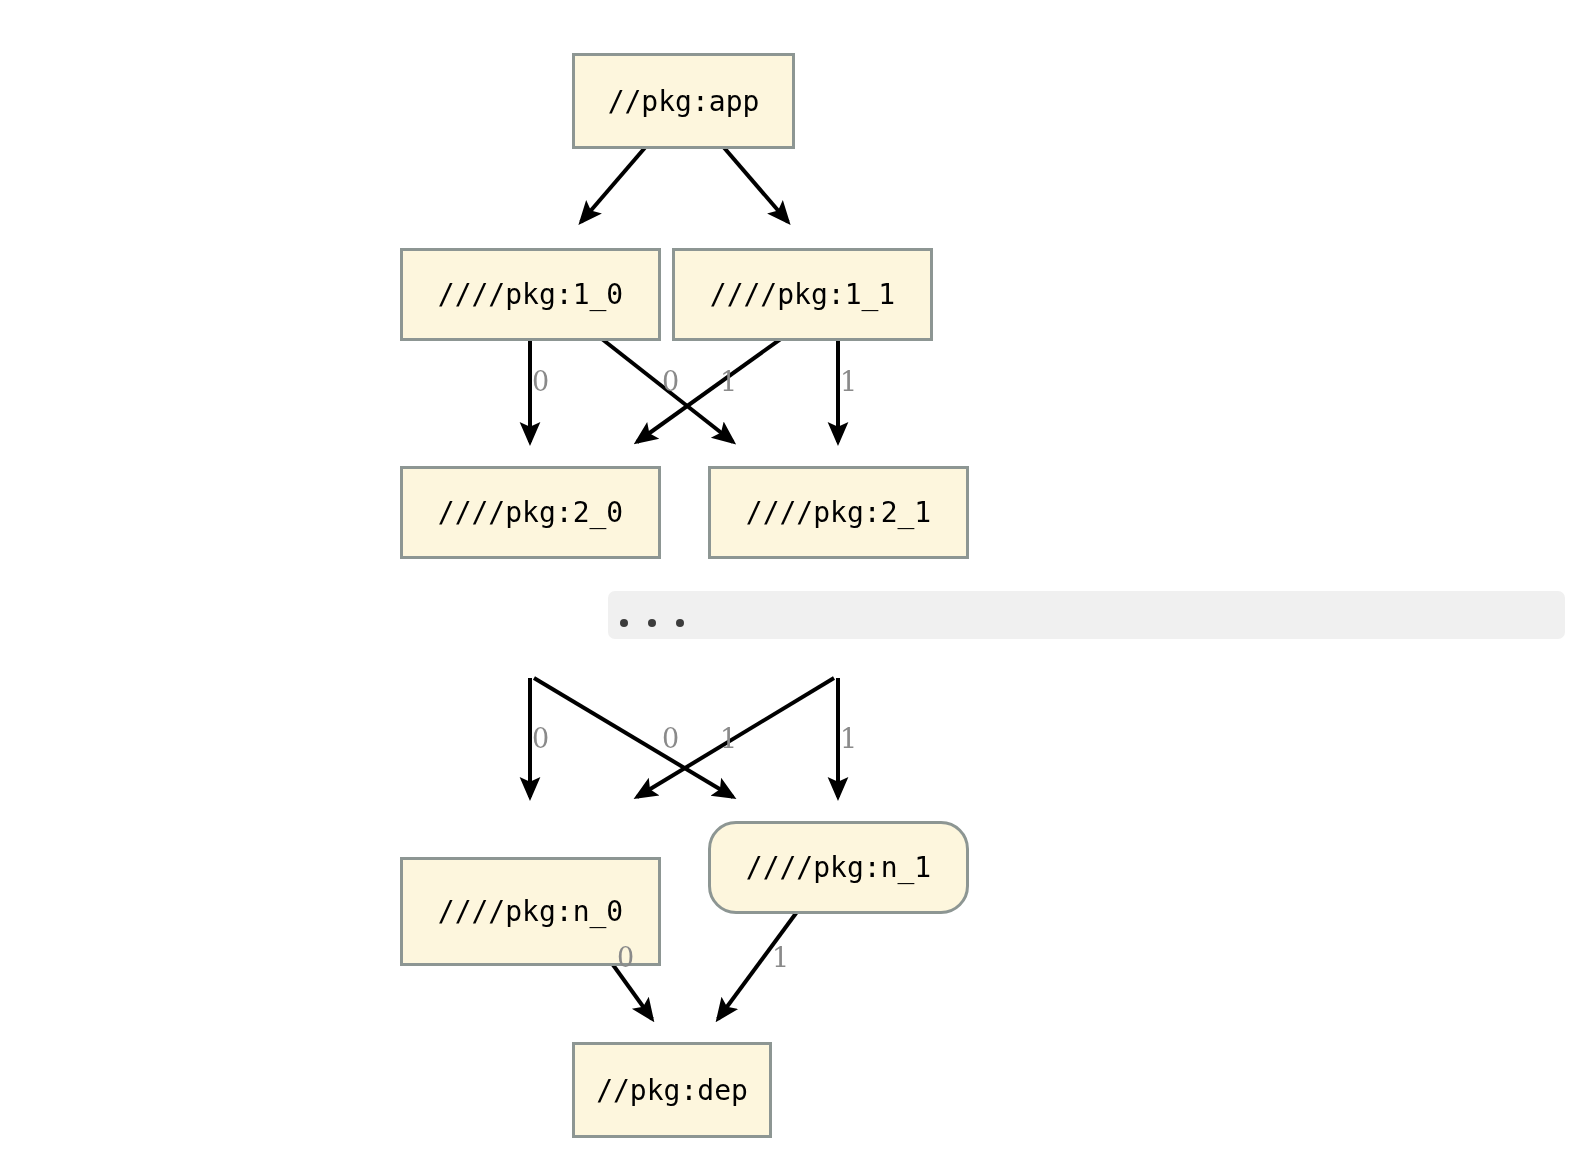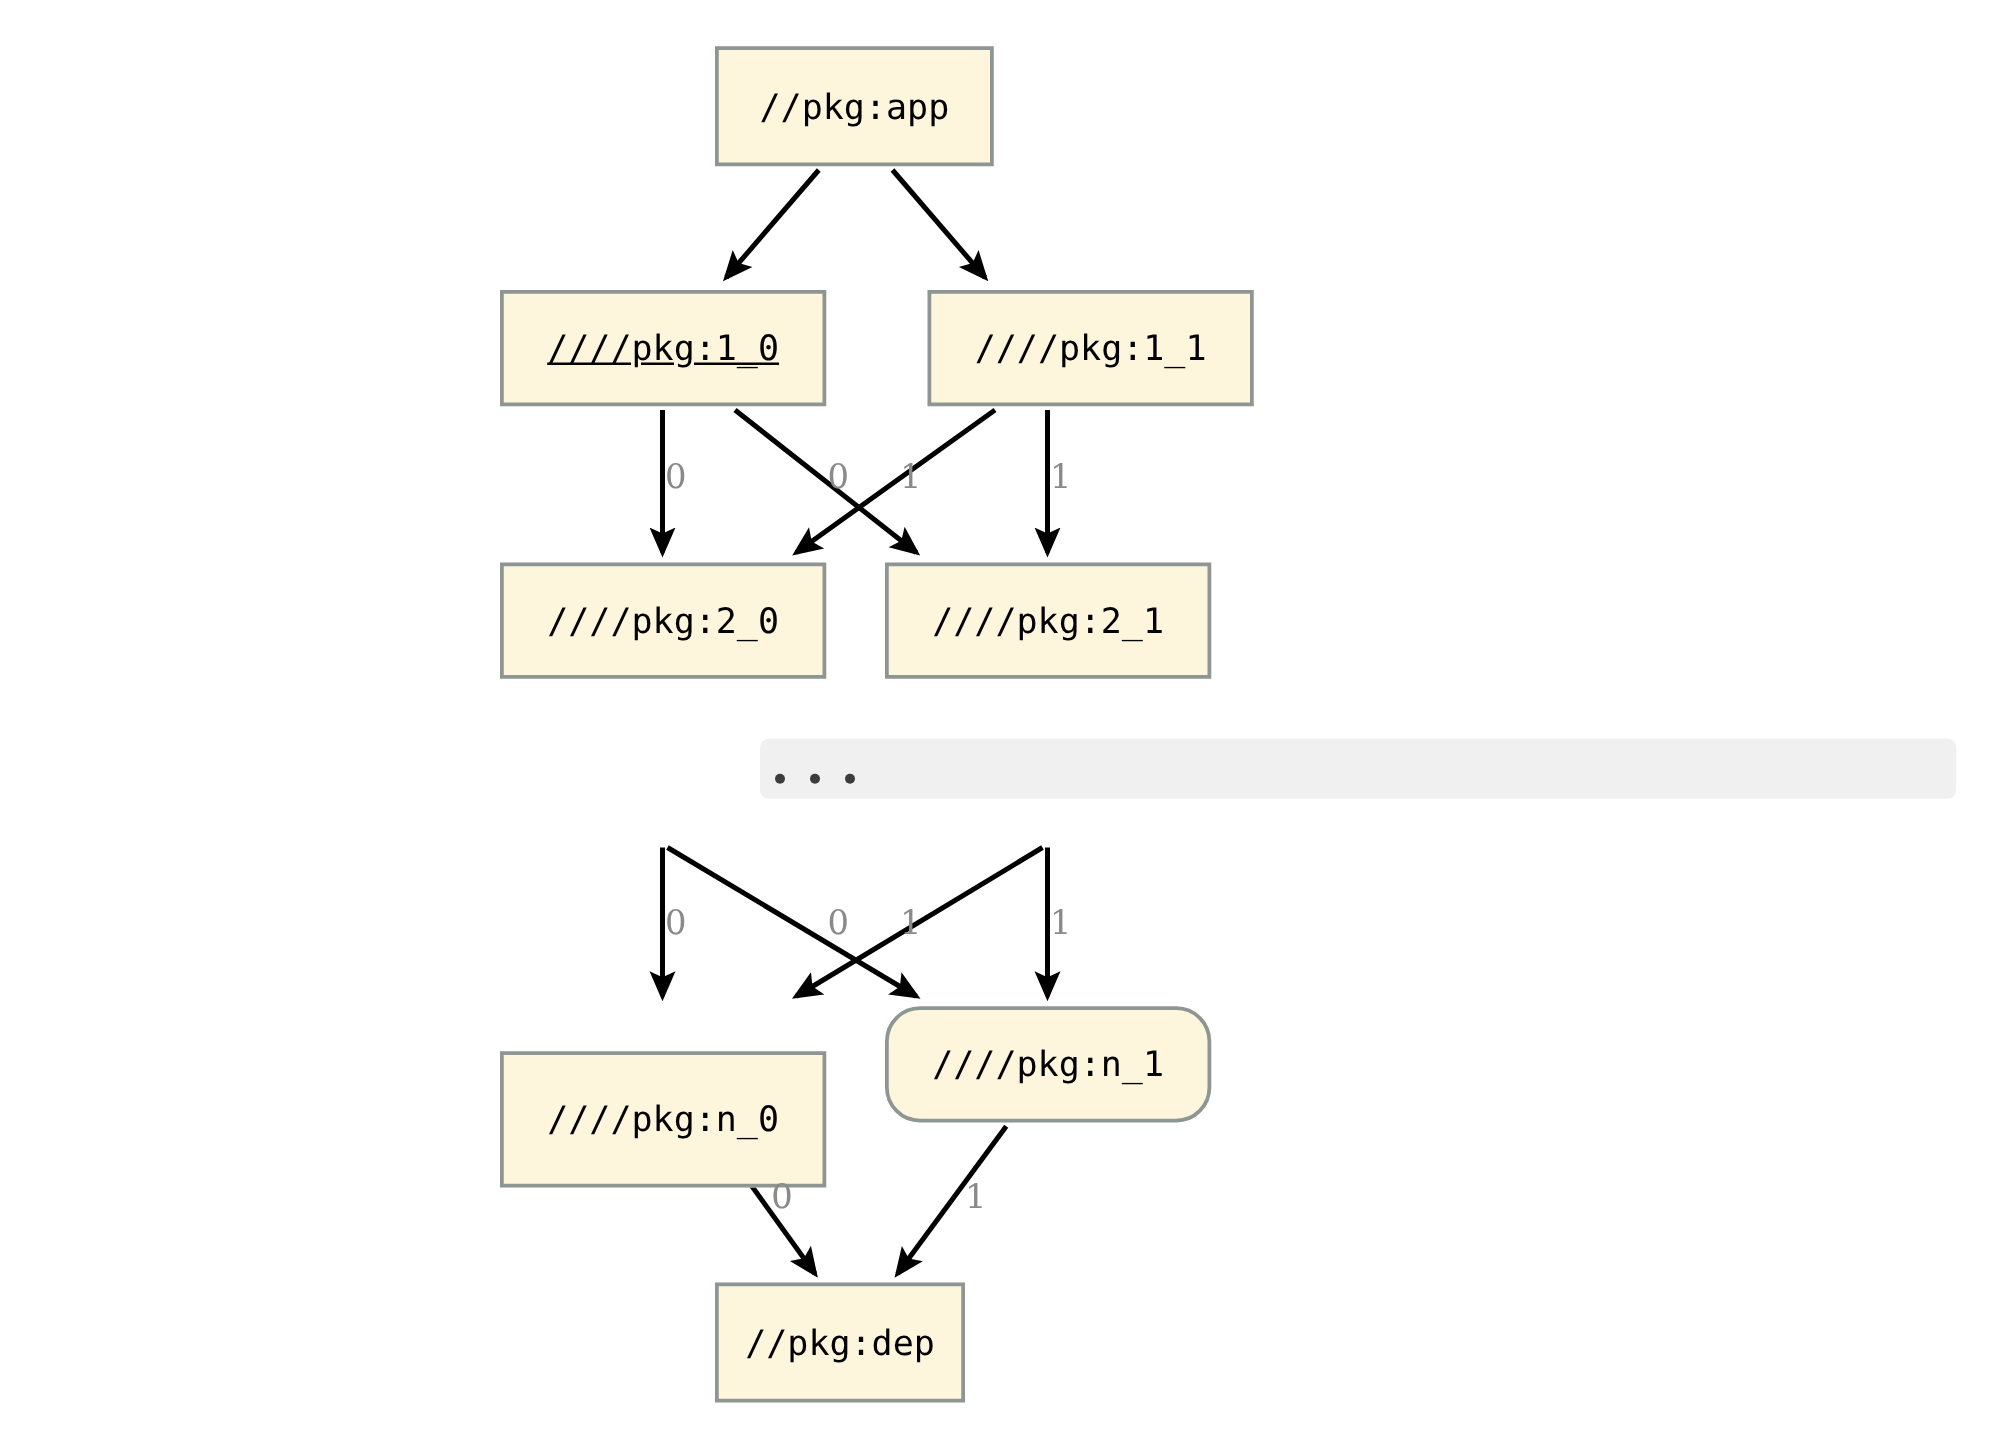--- a/index.html
+++ b/index.html
@@ -27,20 +27,21 @@
     border: 3px solid #8d9693;
     display: flex;
     align-items: center;
     justify-content: center;
     color: #000000;
     font-family: "DejaVu Sans Mono", monospace;
     font-size: 28px;
     letter-spacing: 0px;
     white-space: nowrap;
     user-select: none;
+    margin-top: 16px;
   }
   .edge-label {
     position: absolute;
     color: #8a8a8a;
     font-family: "DejaVu Serif", serif;
     font-size: 27px;
     line-height: 1;
     user-select: none;
   }
   .ellipsis-bar {
@@ -91,23 +92,23 @@
   <line x1="534" y1="678" x2="733" y2="797" stroke="#000000" stroke-width="4" marker-end="url(#arrowhead)"></line>
   <line x1="834" y1="678" x2="637" y2="797" stroke="#000000" stroke-width="4" marker-end="url(#arrowhead)"></line>
   <line x1="838" y1="678" x2="838" y2="797" stroke="#000000" stroke-width="4" marker-end="url(#arrowhead)"></line>
 
   <line x1="567" y1="901" x2="652" y2="1019" stroke="#000000" stroke-width="4" marker-end="url(#arrowhead)"></line>
   <line x1="805" y1="901" x2="718" y2="1019" stroke="#000000" stroke-width="4" marker-end="url(#arrowhead)"></line>
 </svg>
 
 <div class="node-box" style="left:572px; top:37px; width:223px; height:96px;">//pkg:app</div>
 
-<div class="node-box" style="left:400px; top:232px; width:261px; height:93px;text-decoration:underline;">////pkg:1_0</div>
+<div class="node-box" style="left:400px; top:232px; width:261px; height:93px;">////pkg:1_0</div>
 
-<div class="node-box" style="left:742px; top:232px; width:261px; height:93px;">////pkg:1_1</div>
+<div class="node-box" style="left:672px; top:232px; width:261px; height:93px;">////pkg:1_1</div>
 
 <div class="node-box" style="left:400px; top:450px; width:261px; height:93px;">////pkg:2_0</div>
 
 <div class="node-box" style="left:708px; top:450px; width:261px; height:93px;text-align:center;">////pkg:2_1</div>
 
 <div class="node-box" style="left:400px; top:841px; width:261px; height:109px;">////pkg:n_0</div>
 
 <div class="node-box" style="left:708px; top:805px; width:261px; height:93px;border-radius:28px;">////pkg:n_1</div>
 
 <div class="node-box" style="left:572px; top:1026px; width:200px; height:96px;">//pkg:dep</div>

